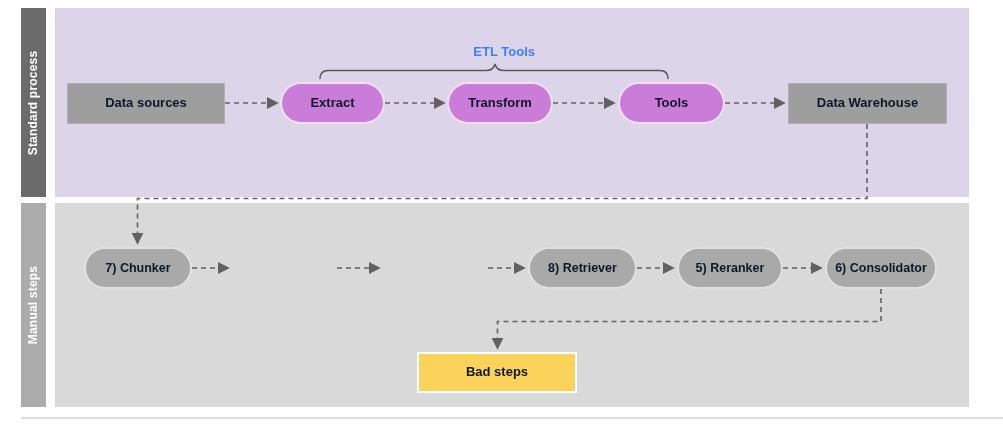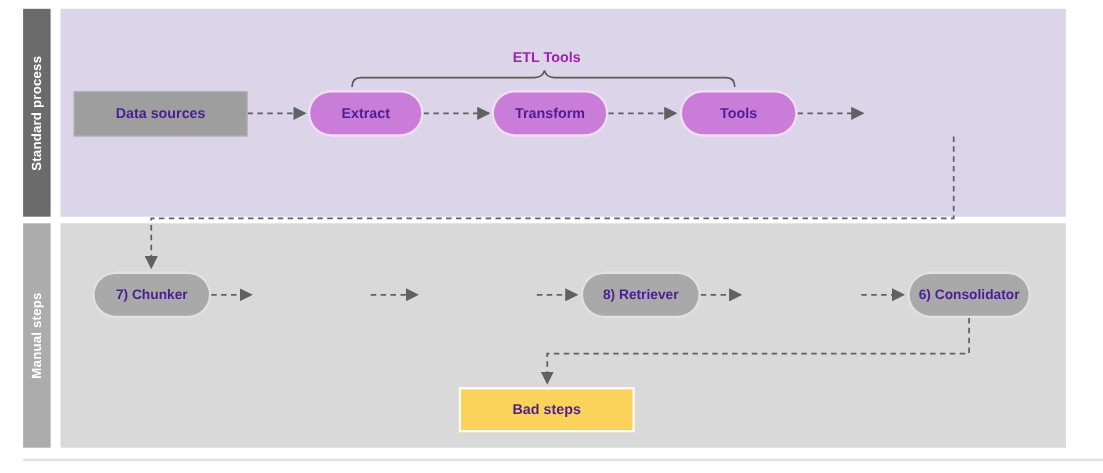--- a/index.html
+++ b/index.html
@@ -21,21 +21,21 @@
   #manual-lane-label{top:203px;height:204px;background:var(--manual-label-bg);}
   .lane-label span{
     transform:rotate(-90deg);
     white-space:nowrap;
     color:#fff;font-weight:bold;font-size:12px;letter-spacing:.2px;
   }
   .node{
     position:absolute;
     display:flex;align-items:center;justify-content:center;
     text-align:right;
-    color:#4c1d95;font-weight:bold;
+    color:#0f172a;font-weight:bold;
     box-sizing:border-box;
     line-height:1.15;
   }
   .rect-node{background:var(--gray-node);border:1px solid #b0b0b0;font-size:13px;}
   #node-data-sources{left:67px;top:83px;width:158px;height:41px;}
   #node-data-warehouse{left:788px;top:83px;width:159px;height:41px;}
   .etl-pill{
     background:var(--etl-node);
     border:2px solid rgba(255,255,255,.75);
     border-radius:22px;font-size:13px;
@@ -54,22 +54,22 @@
   #node-rewriter{left:383px;top:247px;width:105px;height:42px;}
   #node-retriever{left:528px;top:247px;width:109px;height:42px;}
   #node-reranker{left:677px;top:247px;width:106px;height:42px;}
   #node-consolidator{left:825px;top:247px;width:112px;height:42px;}
   #node-bad-output{
     left:417px;top:352px;width:160px;height:41px;
     background:var(--bad-output-node);
     border:2px solid #ffffff;font-size:13px;
   }
   #etl-tools-label{
-    position:absolute;left:437px;top:44px;width:120px;
-    text-align:center;color:#a21caf;font-weight:bold;font-size:13px;
+    position:absolute;left:415px;top:44px;width:120px;
+    text-align:right;color:#3b82f6;font-weight:bold;font-size:13px;
   }
   #connector-layer{position:absolute;left:0;top:0;pointer-events:none;}
   .connector{
     fill:none;
     stroke:var(--connector);
     stroke-width:1.6;
     stroke-dasharray:5 4;
   }
   .brace{fill:none;stroke:#595959;stroke-width:1.5;}
   .arrowhead-glyph{fill:var(--connector);}
@@ -125,26 +125,32 @@
   </div>
   <div class="node etl-pill" id="node-extract">
     <span>Extract</span>
   </div>
   <div class="node etl-pill" id="node-transform">
     <span>Transform</span>
   </div>
   <div class="node etl-pill" id="node-load">
     <span>Tools</span>
   </div>
+  <div class="node rect-node" id="node-data-warehouse">
+    <span>Data Warehouse</span>
+  </div>
 
   <div class="node step-pill" id="node-chunker">
     <span>7) Chunker</span>
   </div>
   <div class="node step-pill" id="node-retriever">
     <span>8) Retriever</span>
+  </div>
+  <div class="node step-pill" id="node-reranker">
+    <span>5) Reranker</span>
   </div>
   <div class="node step-pill" id="node-consolidator">
     <span>6) Consolidator</span>
   </div>
 
   <div class="node" id="node-bad-output">
     <span>Bad steps</span>
   </div>
 
   <div id="page-bottom-rule"></div>

